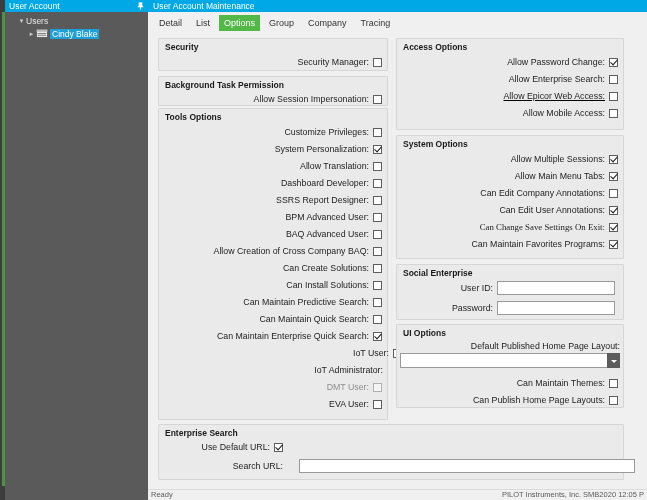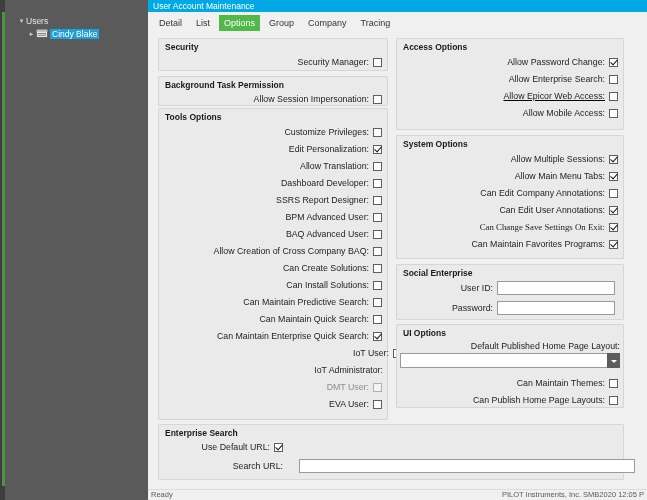--- a/index.html
+++ b/index.html
@@ -293,20 +293,28 @@
 </style>
 </head>
 <body>
 
 <div id="app">
 
   <div class="left-accent"></div>
   <div class="left-accent-green"></div>
 
   <div class="sidebar">
+    <div class="sidebar-title">
+      <span>User Account</span>
+      <svg class="sidebar-pin" viewBox="0 0 10 10">
+        <rect x="3" y="1" width="4" height="4" fill="#ffffff"></rect>
+        <rect x="2" y="5" width="6" height="1.4" fill="#ffffff"></rect>
+        <rect x="4.4" y="6" width="1.2" height="3" fill="#ffffff"></rect>
+      </svg>
+    </div>
 
     <div class="sidebar-tree">
       <div class="tree-row root">
         <span class="tw">▾</span>
         <span>Users</span>
       </div>
       <div class="tree-row child">
         <span class="tw">▸</span>
         <svg class="card-icon" viewBox="0 0 12 9">
           <rect x="0.5" y="0.5" width="11" height="8" fill="#e8e8e8" stroke="#4a4a4a" stroke-width="0.7"></rect>
@@ -356,21 +364,21 @@
 
       <div class="gbox" style="left:10px; top:76px; width:230px; height:312px;">
         <div class="gtitle">Tools Options</div>
       </div>
       <div id="tools-options-rows">
           <div class="crow" style="left: 10px; top: 94px; width: 224px;">
             <span class="clabel">Customize Privileges:</span>
             <span class="cbox"></span>
           </div>
           <div class="crow" style="left: 10px; top: 111px; width: 224px;">
-            <span class="clabel">Edit Personalization:</span>
+            <span class="clabel">System Personalization:</span>
             <span class="cbox checked"></span>
           </div>
           <div class="crow" style="left: 10px; top: 128px; width: 224px;">
             <span class="clabel">Allow Translation:</span>
             <span class="cbox"></span>
           </div>
           <div class="crow" style="left: 10px; top: 145px; width: 224px;">
             <span class="clabel">Dashboard Developer:</span>
             <span class="cbox"></span>
           </div>

